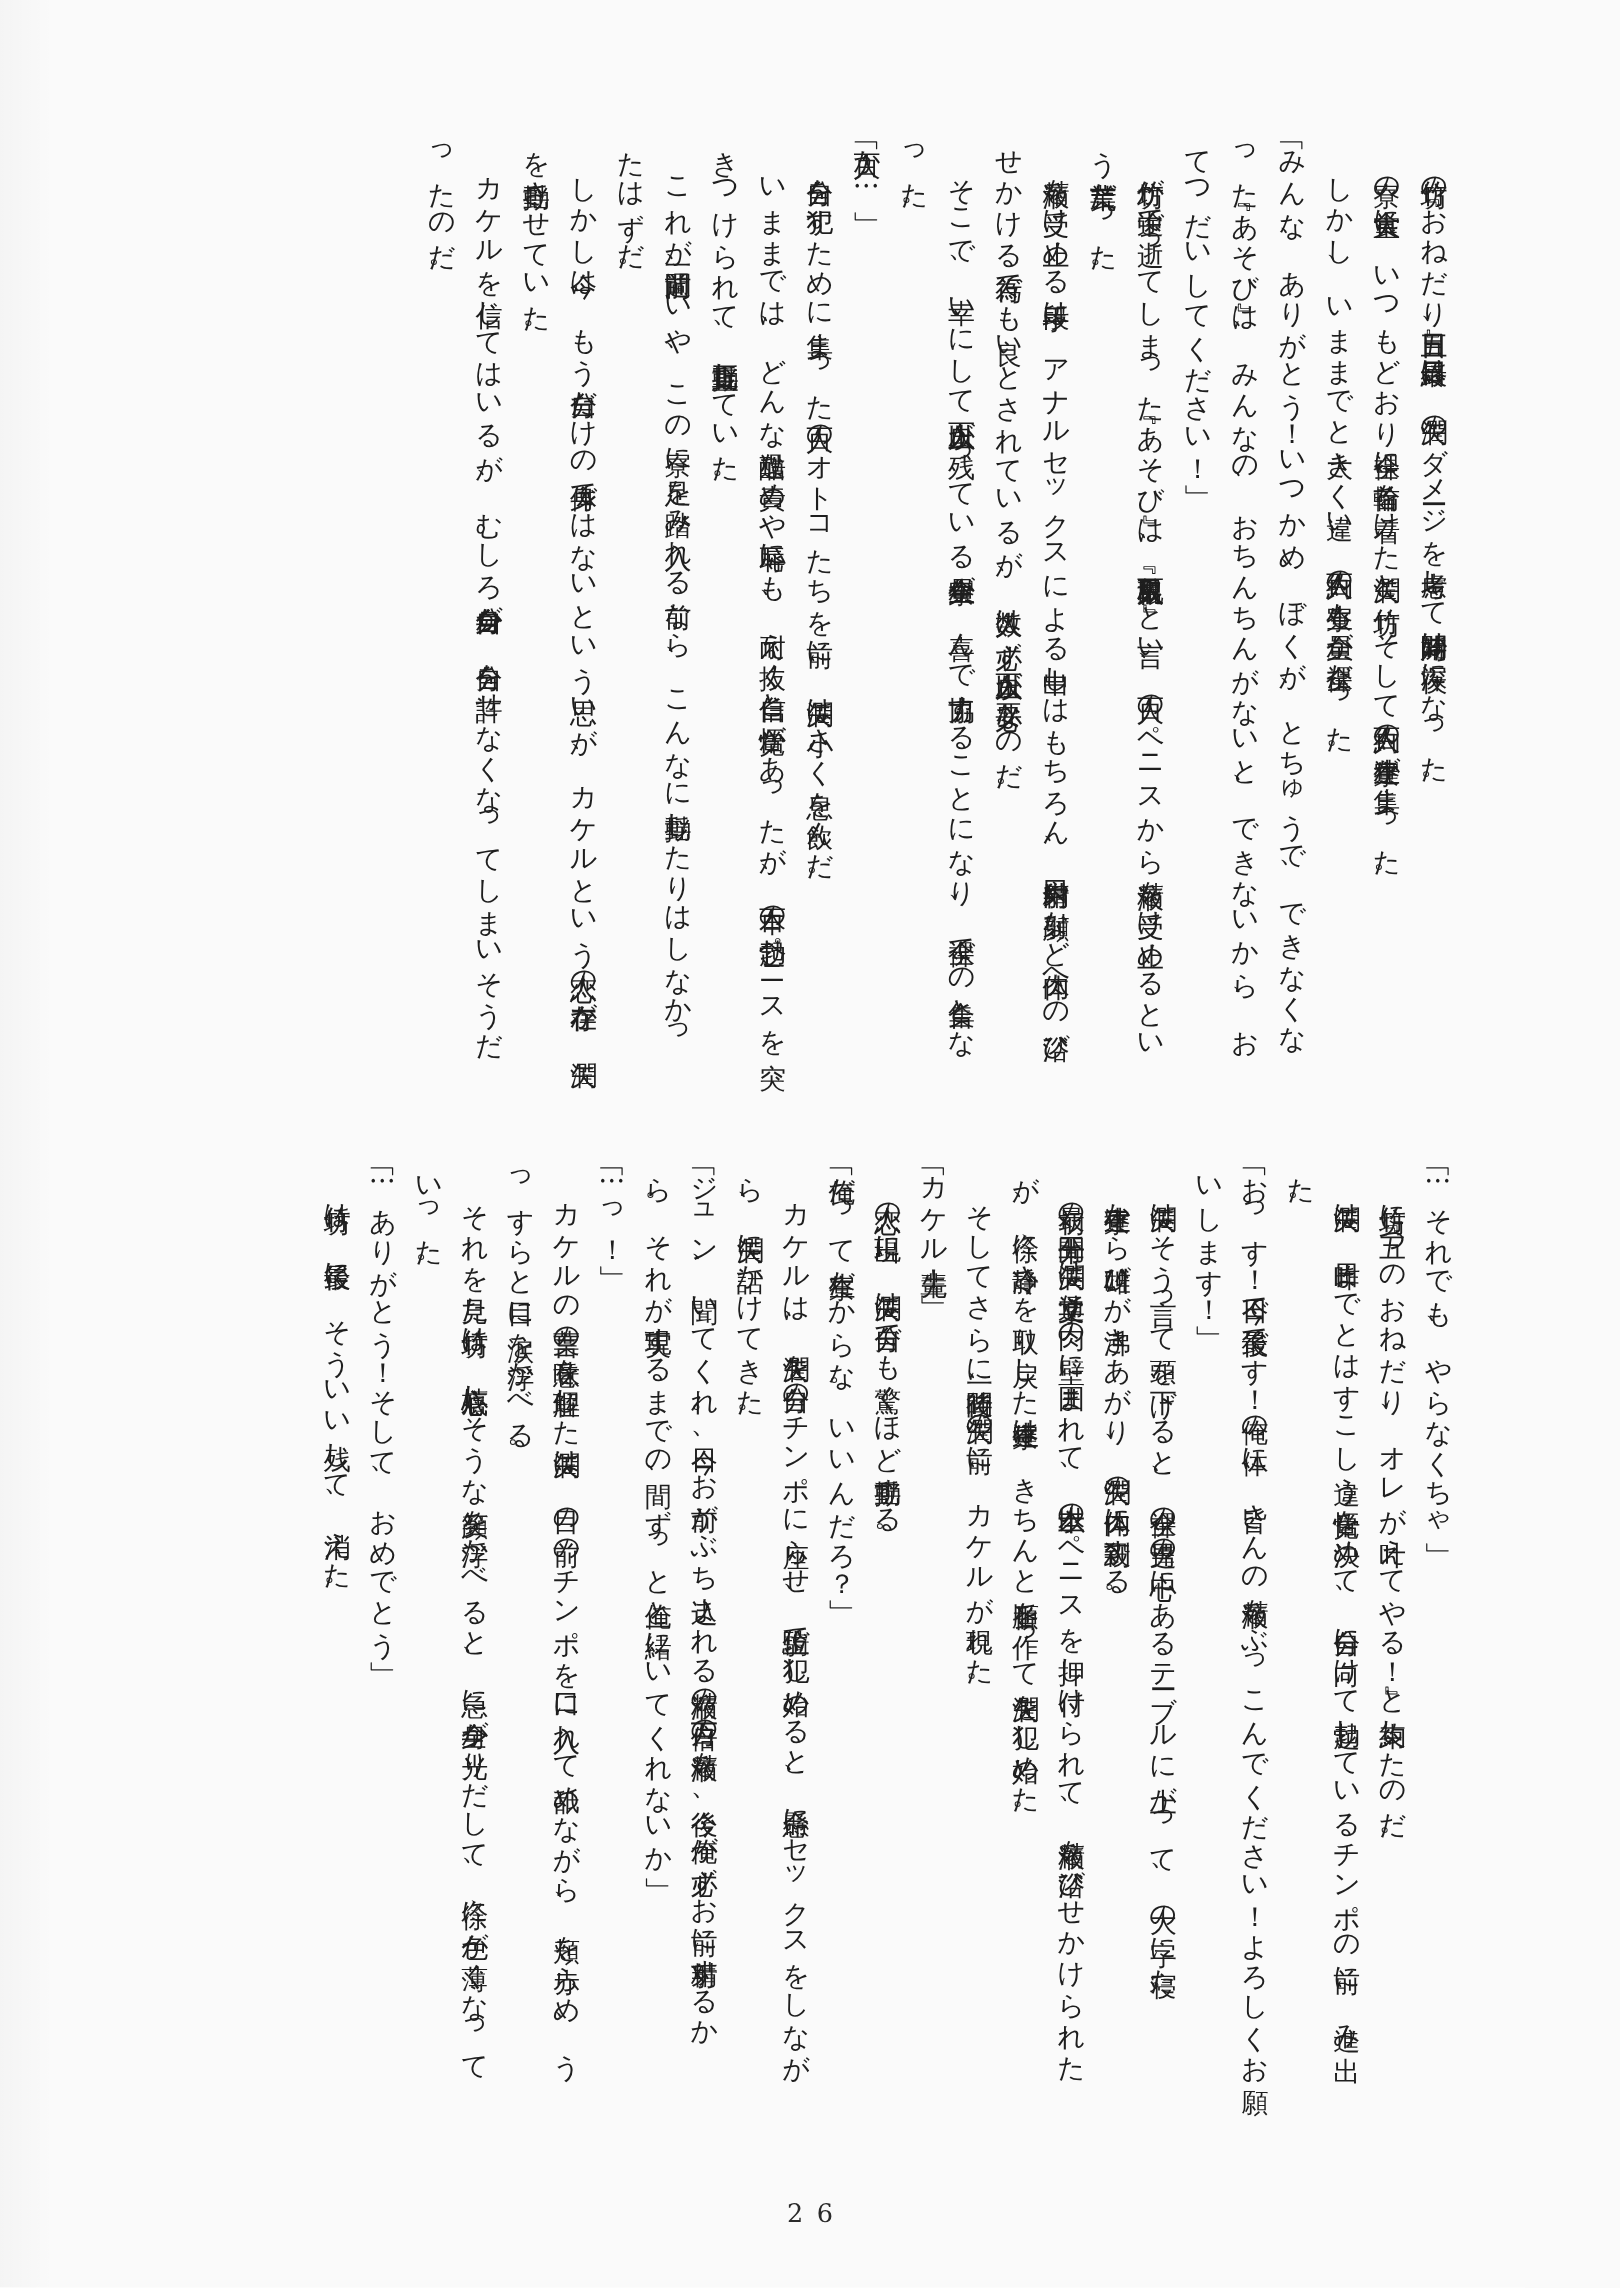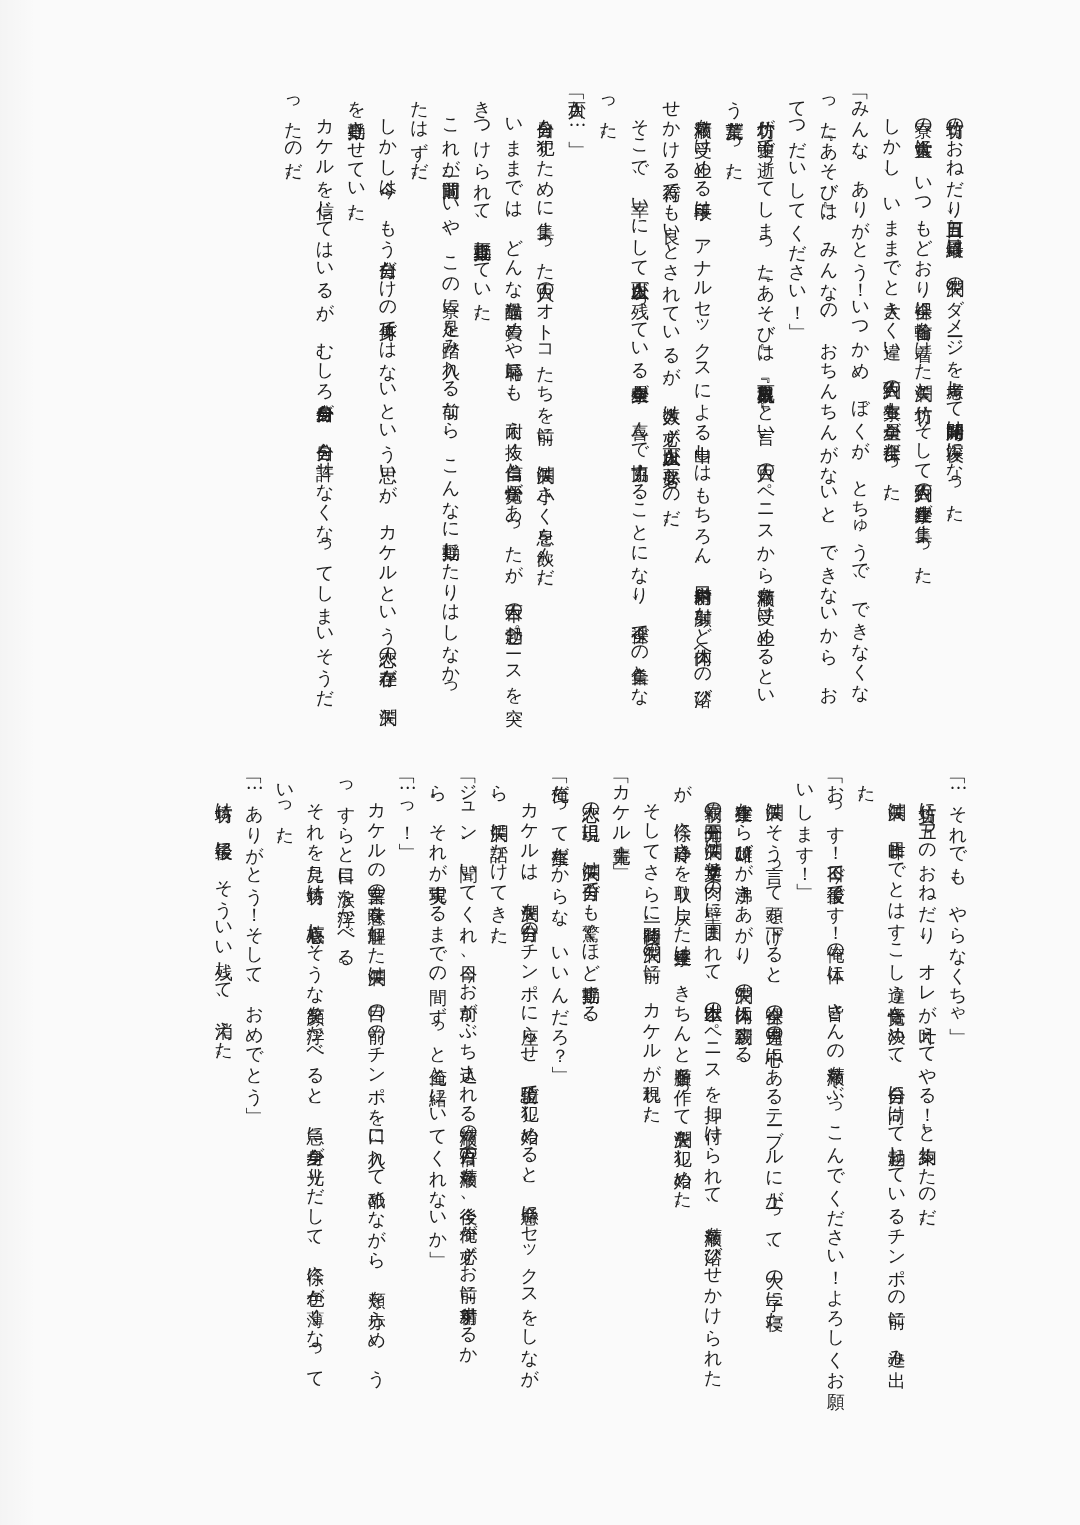--- a/index.html
+++ b/index.html
@@ -100,14 +100,15 @@
       <p class="para">「俺だって寮生だからな。いいんだろ？」</p>
       <p class="para indent">カケルは、潤矢を自分のチンポに座らせ、騎上位で犯し始めると、懸命にセックスをしながら、潤矢に話かけてきた。</p>
       <p class="para">「ジュン、聞いてくれ。今日、お前がぶち込まれる精液の百万倍の精液を、今後、俺が必ずお前に射精するから。それが実現するまでの間、ずっと俺と一緒にいてくれないか」</p>
       <p class="para">「…っ！」</p>
       <p class="para indent">カケルの言葉の意味を理解した潤矢は、目の前のチンポを口に入れて舐めながら、頬を赤らめ、うっすらと目に涙を浮かべる。</p>
       <p class="para indent">それを見た竹坊は、心底嬉しそうな笑顔を浮かべると、急に全身が光りだして、徐々に色が薄くなっていった。</p>
       <p class="para">「…ありがとう！そして、おめでとう」</p>
       <p class="para indent">竹坊は、最後に、そういい残して、消えた。</p>
     </div>
 
+  <div class="page-number">26</div>
 
 </div>
 
 </body></html>

